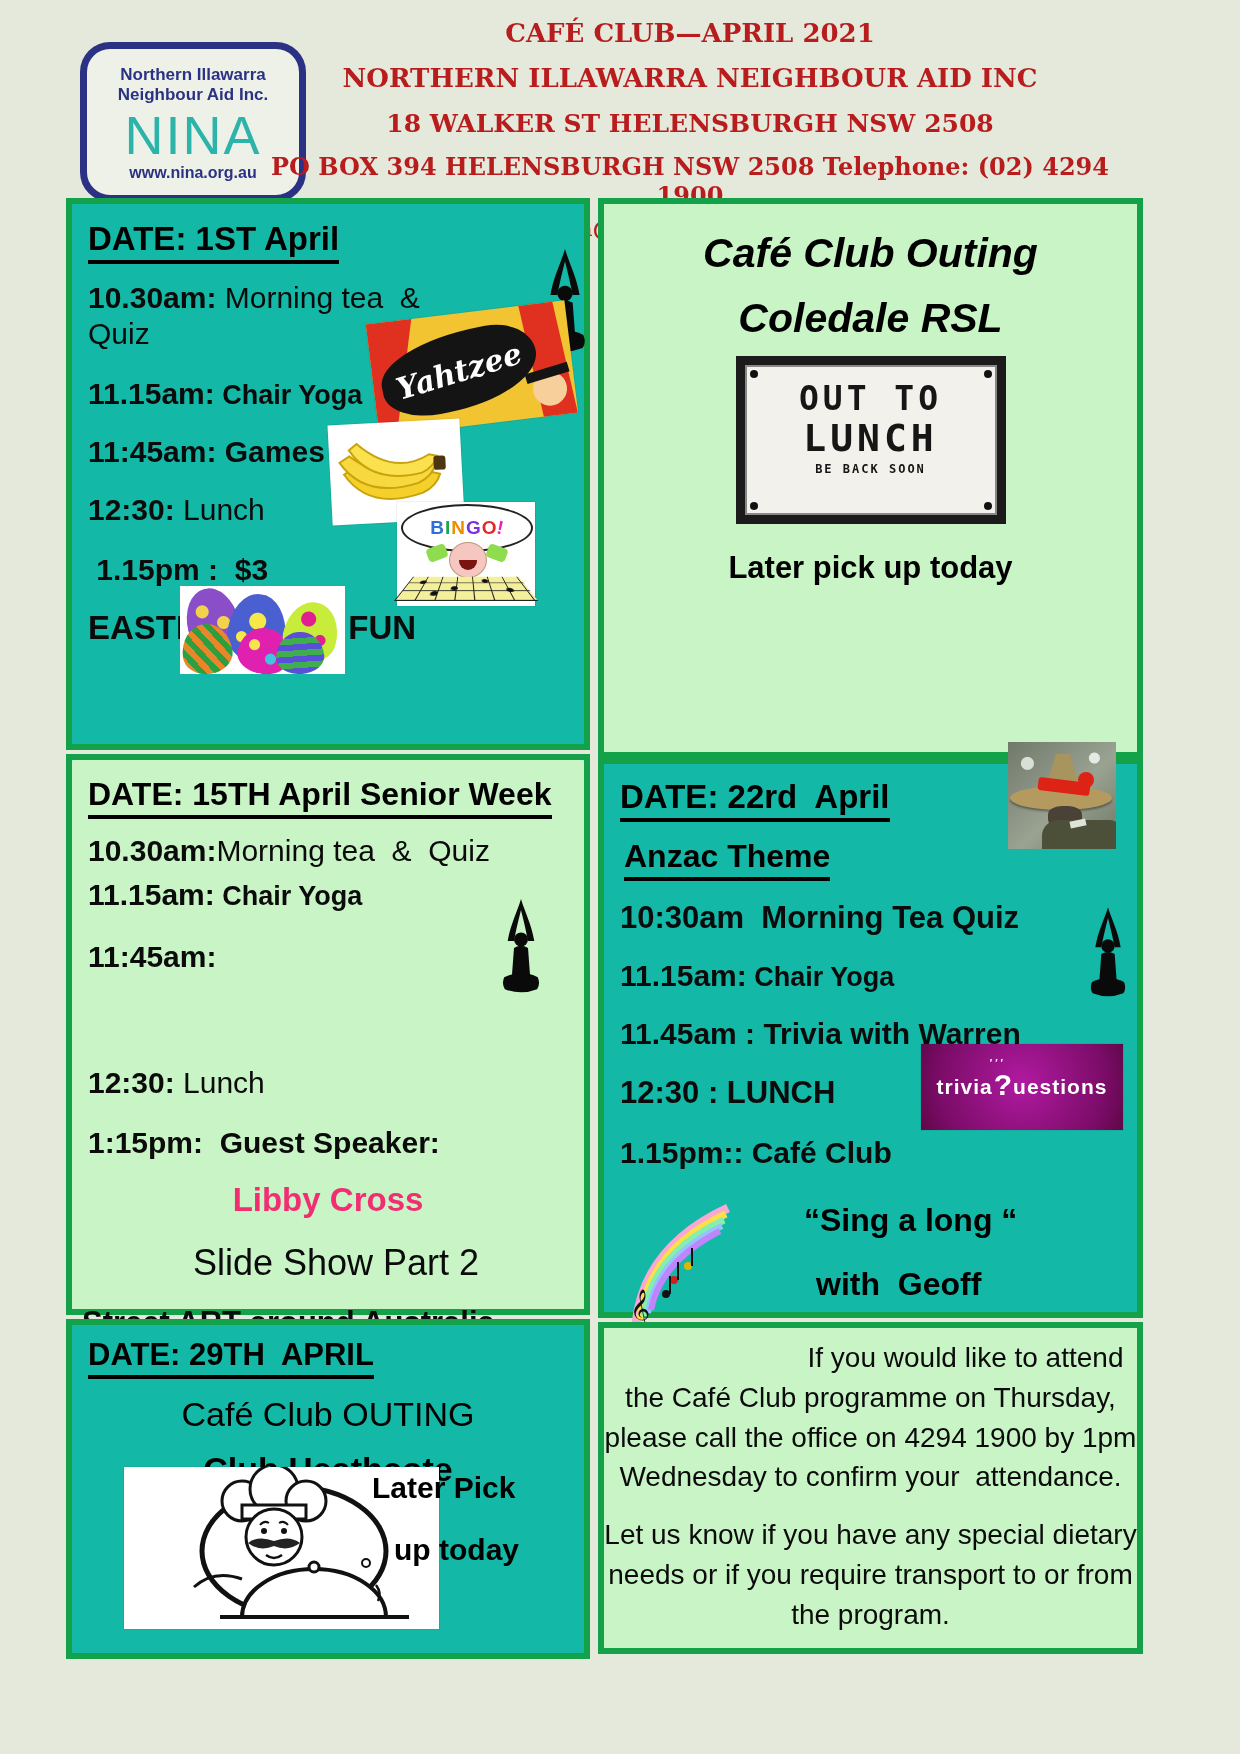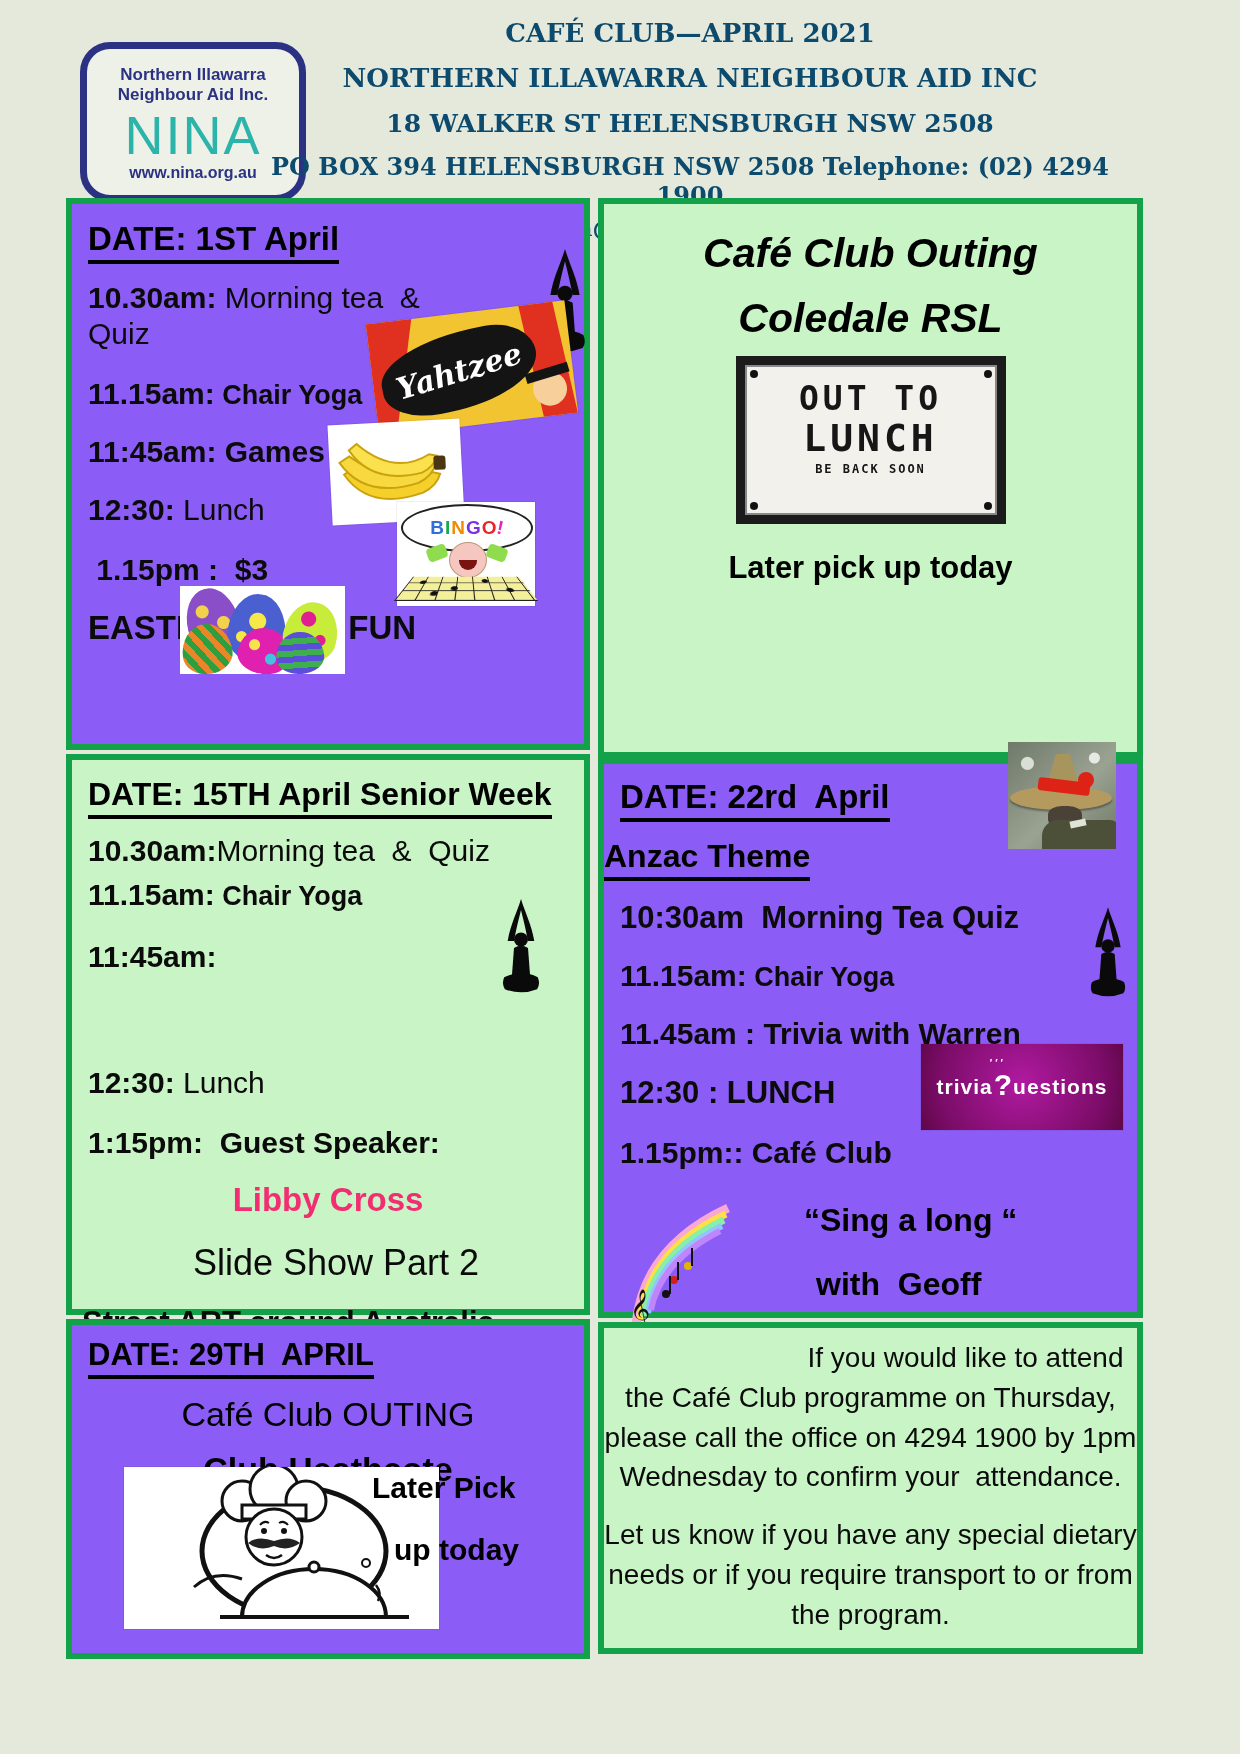--- a/index.html
+++ b/index.html
@@ -5,30 +5,30 @@
   html,body{margin:0;padding:0;}
   body{font-family:"Liberation Sans",sans-serif;}
   .page{position:relative;width:1240px;height:1754px;background:#e4e9db;overflow:hidden;}
   .pre{white-space:pre-wrap;}
 
   
   .logo{position:absolute;left:80px;top:42px;width:212px;height:146px;border:7px solid #2c3283;border-radius:30px;background:#eef1e8;text-align:center;}
   .logo .org{margin-top:16px;font-size:17px;font-weight:bold;color:#2c3283;line-height:1.2;}
   .logo .acronym{font-size:54px;color:#2cb4ab;letter-spacing:2px;line-height:1.0;margin-top:2px;}
   .logo .site{font-size:16px;font-weight:bold;color:#2c3283;margin-top:2px;}
-  .hdr{position:absolute;left:250px;top:10px;width:880px;text-align:center;color:#0c4a6e;font-family:"DejaVu Serif",serif;font-weight:bold;}
+  .hdr{position:absolute;left:250px;top:10px;width:880px;text-align:center;color:#b91c1c;font-family:"DejaVu Serif",serif;font-weight:bold;}
   .hdr .l1{font-size:26px;margin-top:8px;}
   .hdr .l2{font-size:26px;margin-top:15px;}
   .hdr .l3{font-size:25px;margin-top:16px;}
   .hdr .l4{font-size:24px;margin-top:14px;}
   .hdr .l5{font-size:23px;margin-top:4px;}
 
   
   .box{position:absolute;border:6px solid #13a24a;box-sizing:border-box;}
-  .lav{background:#8b5cf6;}
+  .lav{background:#14b8a6;}
   .grn{background:#c9f4c6;}
   #box1{left:66px;top:198px;width:524px;height:552px;}
   #box2{left:598px;top:198px;width:545px;height:560px;}
   #box3{left:66px;top:754px;width:524px;height:561px;}
   #box4{left:598px;top:758px;width:545px;height:560px;}
   #box5{left:66px;top:1319px;width:524px;height:340px;}
   #box6{left:598px;top:1322px;width:545px;height:332px;}
 
   .btitle{font-size:33px;font-weight:bold;color:#000;margin:16px 0 0 16px;}
   .btitle span{border-bottom:4px solid #000;padding-bottom:3px;}
@@ -54,21 +54,21 @@
   #box3 .r2{margin-top:8px;}
   #box3 .r3{margin-top:26px;font-weight:bold;}
   #box3 .r4{margin-top:90px;}
   #box3 .r5{margin-top:24px;font-weight:bold;}
   #box3 .speaker{margin-top:20px;font-size:33px;font-weight:bold;color:#f22d72;text-align:center;}
   #box3 .r6{margin-top:22px;font-size:36px;font-weight:normal;text-align:center;}
   #box3 .r7{margin-top:20px;font-size:31px;font-weight:bold;margin-left:10px;}
 
   
   #box4 .btitle{margin-top:14px;}
-  #box4 .sub{font-size:32px;font-weight:bold;margin:22px 0 0 0;}
+  #box4 .sub{font-size:32px;font-weight:bold;margin:22px 0 0 20px;}
   #box4 .sub span{border-bottom:4px solid #000;padding-bottom:3px;}
   #box4 .r1{margin-top:24px;font-weight:bold;font-size:31px;}
   #box4 .r2{margin-top:22px;}
   #box4 .r3{margin-top:22px;font-weight:bold;}
   #box4 .r4{margin-top:22px;font-weight:bold;font-size:31px;}
   #box4 .r5{margin-top:22px;font-weight:bold;max-width:300px;line-height:1.35;}
   #box4 .sing1{position:absolute;left:200px;top:438px;font-size:32px;font-weight:bold;}
   #box4 .sing2{position:absolute;left:212px;top:502px;font-size:32px;font-weight:bold;}
 
   

